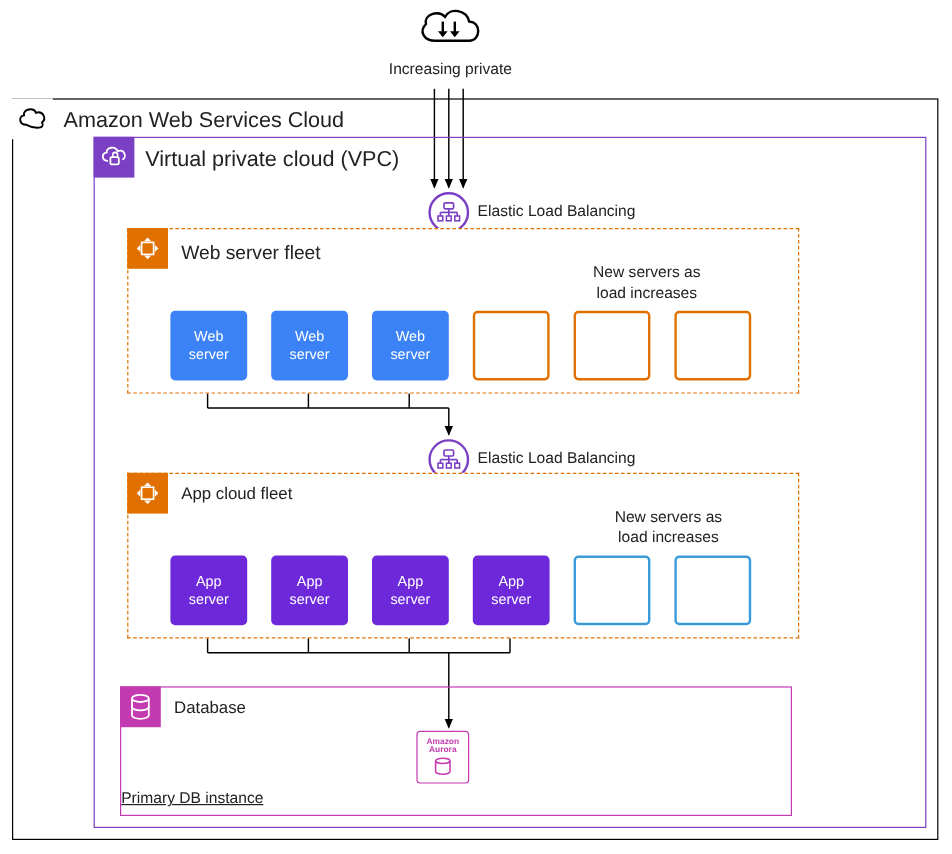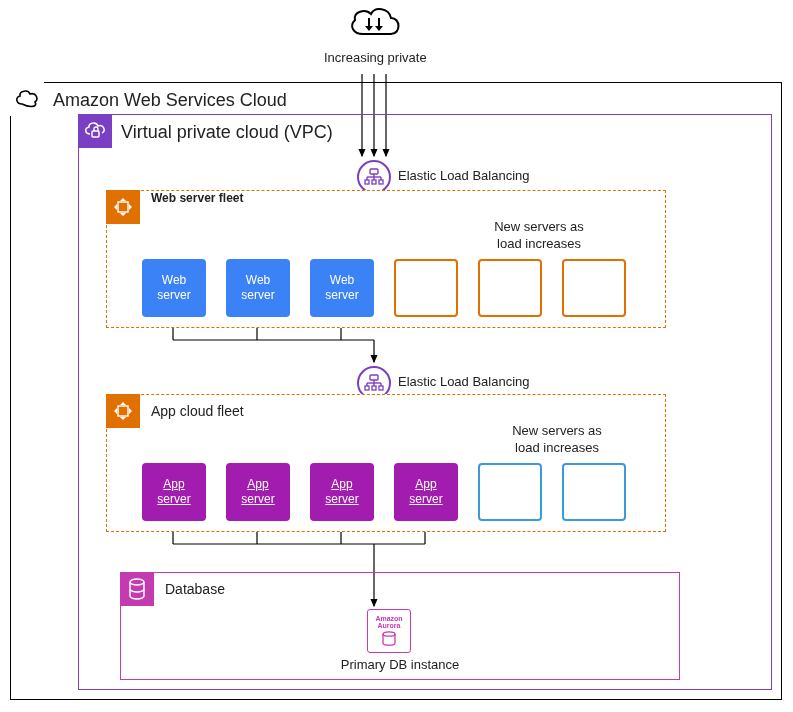--- a/index.html
+++ b/index.html
@@ -40,21 +40,21 @@
   .server {
     width: 64px; height: 58px;
     border-radius: 4px;
     display: flex; align-items: center; justify-content: center;
     text-align: center;
     color: #fff;
     font-size: 12px;
     line-height: 1.25;
   }
   .server.web { background: #3b82f6; }
-  .server.app { background: #a21caf; text-decoration: underline; }
+  .server.app { background: #6d28d9; }
   .empty-server {
     width: 64px; height: 58px;
     border-radius: 4px;
     background: #fff;
   }
   .empty-server.web { border: 2px solid #e07000; }
   .empty-server.app { border: 2px solid #3b9bd9; }
   .elb-circle {
     width: 34px; height: 34px;
     border-radius: 50%;
@@ -176,21 +176,21 @@
 </div>
 <div class="abs label" style="left:398px; top:168px;">Elastic Load Balancing</div>
 
 <div class="abs fleet-box" style="left:106px; top:190px; width:560px; height:138px;">
   <div class="fleet-badge">
     <svg width="22" height="22" viewBox="0 0 22 22">
         <rect x="6" y="6" width="10" height="10" fill="none" stroke="#fff" stroke-width="1.4"></rect>
         <path d="M11 2 L8 5 L14 5 Z M11 20 L8 17 L14 17 Z M2 11 L5 8 L5 14 Z M20 11 L17 8 L17 14 Z" fill="#fff"></path>
       </svg>
   </div>
-  <div class="abs" style="top:0; left:44px; font-size:12px;font-weight:bold;">Web server fleet</div>
+  <div class="abs" style="top:12px; left:44px; font-size:16px;">Web server fleet</div>
   <div class="abs" style="top:28px; left:342px; width:180px; text-align:center; white-space:pre-line; font-size:13px; line-height:1.3;">New servers as
 load increases</div>
 
   <div class="abs server web" style="left:35px; top:68px;">
       <span style="white-space:pre-line;">Web
 server</span>
     </div>
   <div class="abs server web" style="left:119px; top:68px;">
       <span style="white-space:pre-line;">Web
 server</span>
@@ -242,32 +242,32 @@
 server</span>
     </div>
   <div class="abs server app" style="left:287px; top:68px;">
       <span style="white-space:pre-line;">App
 server</span>
     </div>
   <div class="abs empty-server app" style="left:371px; top:68px;"></div>
   <div class="abs empty-server app" style="left:455px; top:68px;"></div>
 </div>
 
-<div class="abs db-box" style="left:120px; top:572px; width:560px; height:108px;">
+<div class="abs db-box" style="left:100px; top:572px; width:560px; height:108px;">
   <div class="db-badge">
     <svg width="20" height="22" viewBox="0 0 20 22">
         <ellipse cx="10" cy="4" rx="7" ry="3" fill="none" stroke="#fff" stroke-width="1.5"></ellipse>
         <path d="M3 4 V18 a7 3 0 0 0 14 0 V4" fill="none" stroke="#fff" stroke-width="1.5"></path>
         <path d="M3 11 a7 3 0 0 0 14 0" fill="none" stroke="#fff" stroke-width="1.5"></path>
       </svg>
   </div>
   <div class="abs" style="top:8px; left:44px; font-size:14px;">Database</div>
 
   <div class="abs aurora-box" style="left:246px; top:36px;">
     <div style="white-space:pre-line; font-weight:bold;">Amazon
 Aurora</div>
     <svg width="18" height="16" viewBox="0 0 18 16" style="margin-top:2px;">
       <ellipse cx="9" cy="3" rx="6" ry="2.2" fill="none" stroke="#c43bb1" stroke-width="1.3"></ellipse>
       <path d="M3 3 V12 a6 2.2 0 0 0 12 0 V3" fill="none" stroke="#c43bb1" stroke-width="1.3"></path>
     </svg>
   </div>
-  <div class="abs label" style="left:0px; right:0px; top:84px; text-align:center;">Primary DB instance</div>
+  <div class="abs label" style="left:0px; right:0px; top:84px; text-align:left;text-decoration:underline;">Primary DB instance</div>
 </div>
 
 </body></html>

